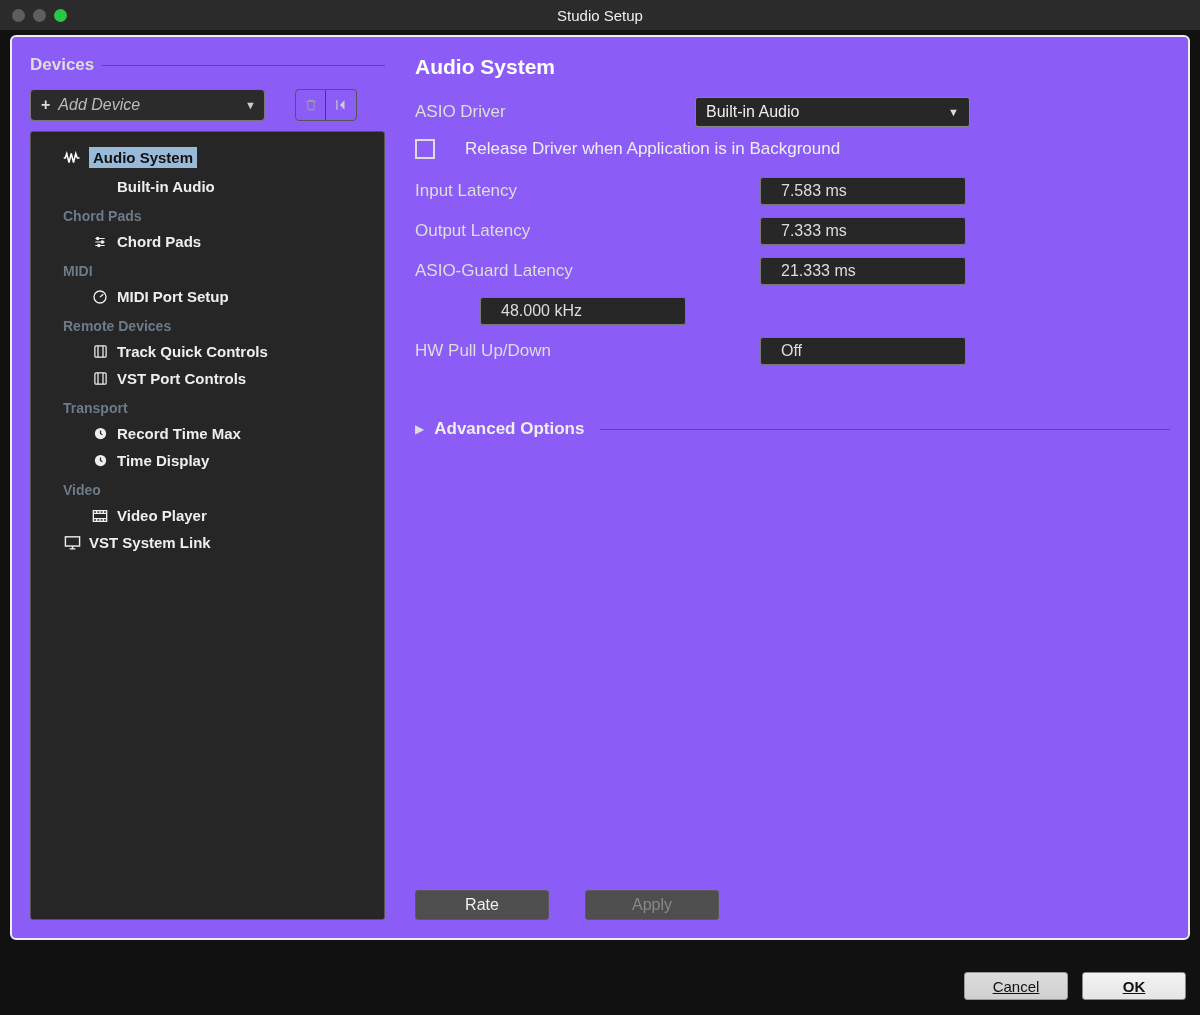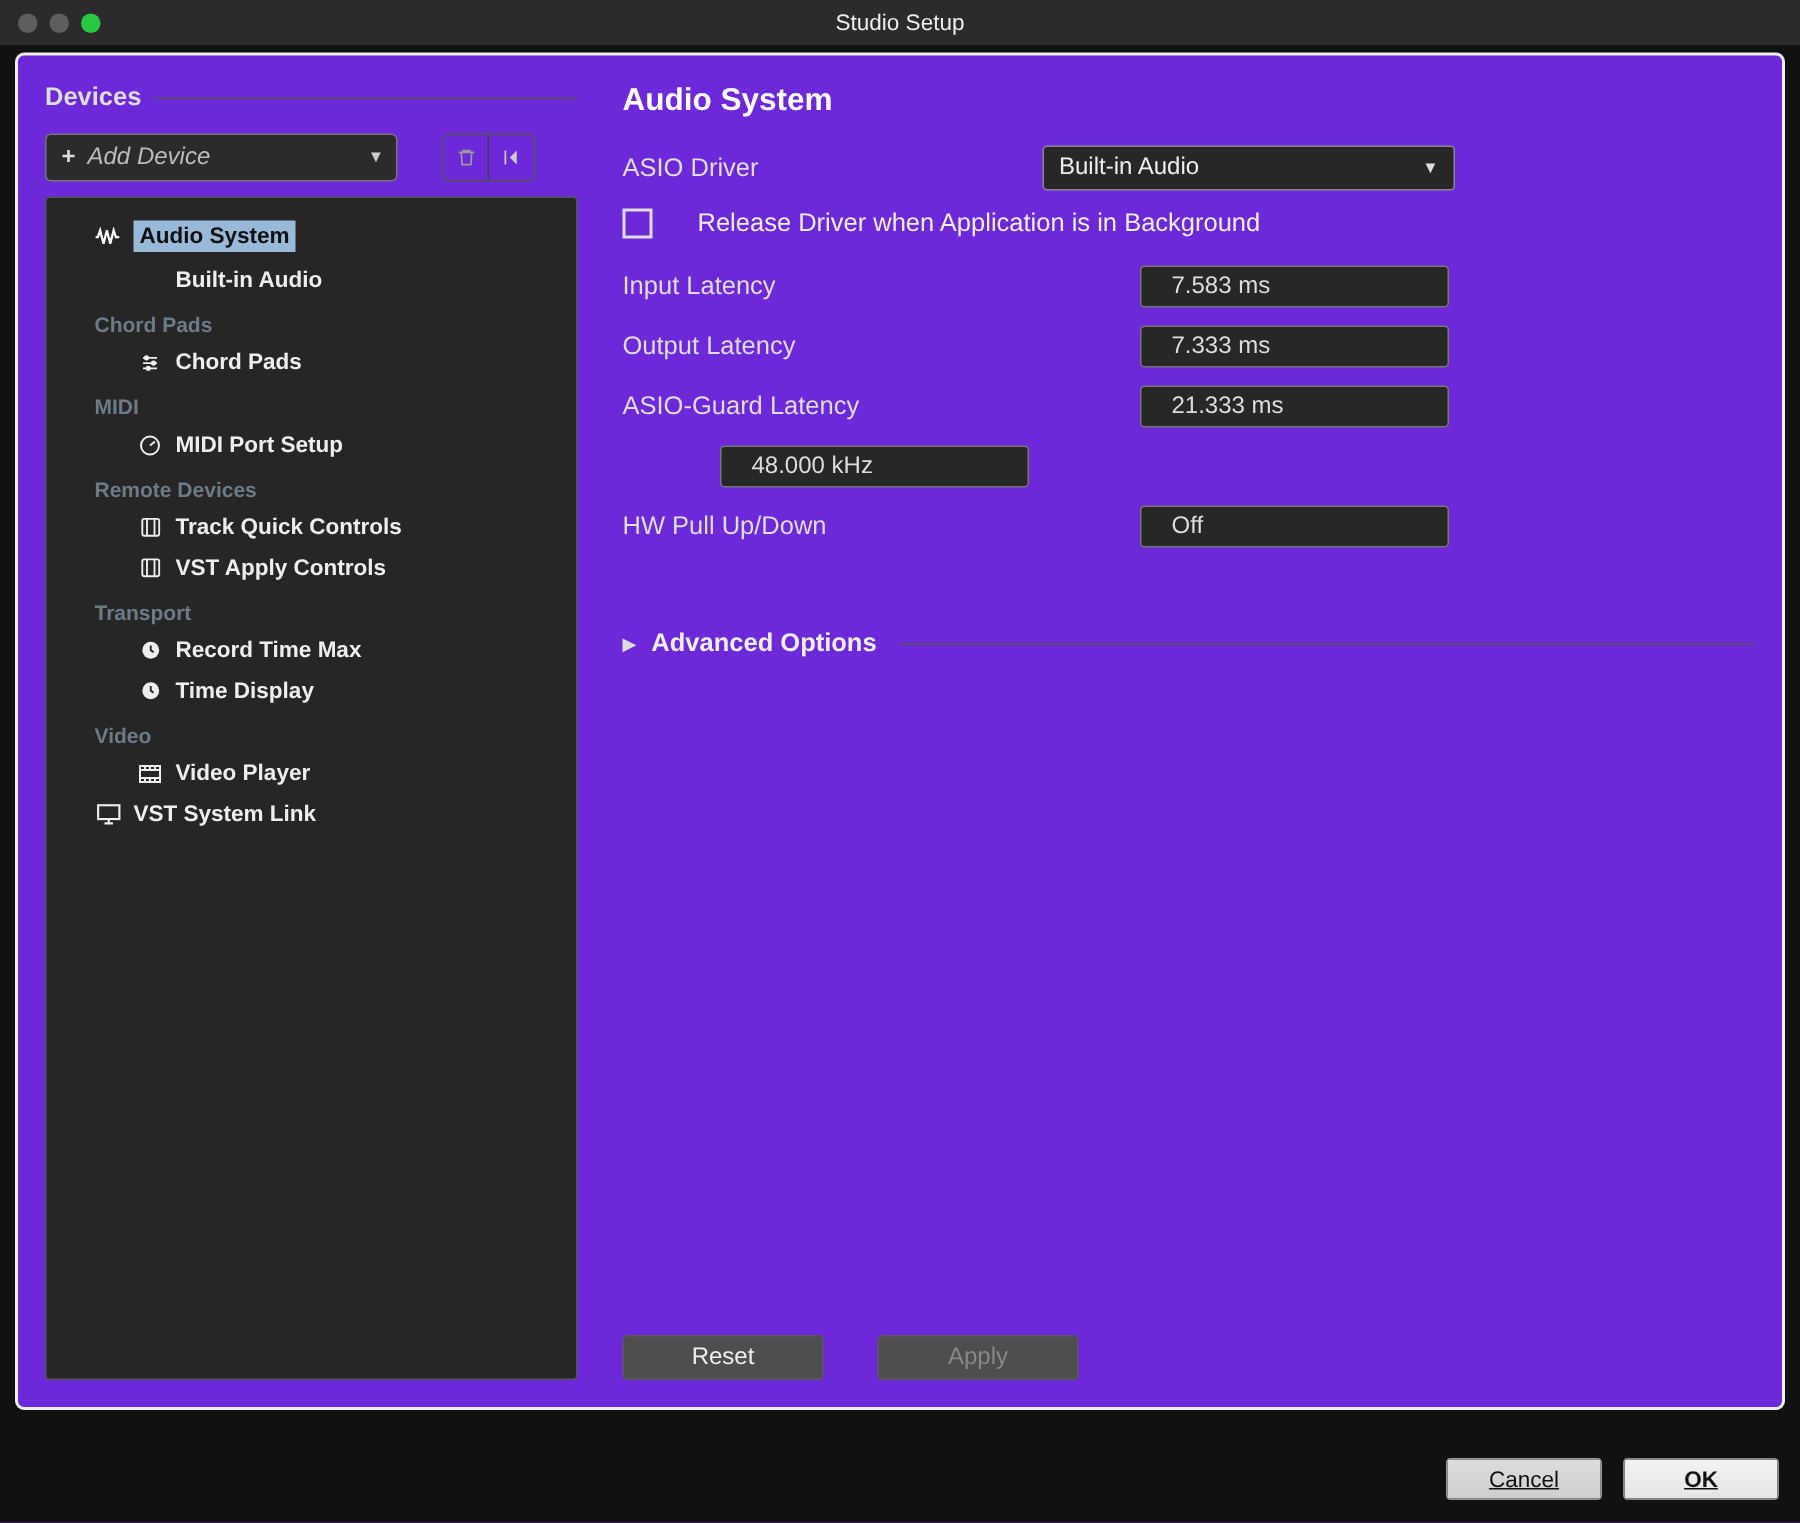--- a/index.html
+++ b/index.html
@@ -36,21 +36,21 @@
   .light.zoom { background: #28c940; }
   .titlebar-title {
     flex: 1;
     text-align: center;
     color: #eee;
     font-size: 15px;
   }
 
   
   .window {
-    background: #6d28d9;
+    background: #8b5cf6;
     height: 905px;
     margin: 5px 10px 0 10px;
     border: 2px solid #eee;
     border-radius: 6px;
     padding: 18px 18px 18px 18px;
     display: flex;
     gap: 30px;
   }
 
   
@@ -404,21 +404,21 @@
         </span>
         <span class="label">Track Quick Controls</span>
       </div>
       <div class="tree-item">
         <span class="icon">
           <svg width="15" height="15" viewBox="0 0 24 24" fill="none" stroke="#eee" stroke-width="2">
               <rect x="3" y="3" width="18" height="18" rx="2"></rect>
               <path d="M8 3v18M16 3v18"></path>
             </svg>
         </span>
-        <span class="label">VST Apply Controls</span>
+        <span class="label">VST Port Controls</span>
       </div>
 
       <div class="group-label">Transport</div>
       <div class="tree-item">
         <span class="icon">
           <svg width="15" height="15" viewBox="0 0 24 24" fill="#eee">
               <circle cx="12" cy="12" r="9"></circle>
               <path d="M12 7v5l3 2" stroke="#262626" stroke-width="2" fill="none"></path>
             </svg>
         </span>
@@ -501,21 +501,21 @@
     <div class="gap34"></div>
 
     <div class="section-header">
       <span class="tri">▶</span>
       <span class="title">Advanced Options</span>
       <div class="line"></div>
     </div>
 
     <div class="bottom-buttons">
       <div class="btn">
-        <span>Reset</span>
+        <span>Rate</span>
       </div>
       <div class="btn disabled">
         <span>Apply</span>
       </div>
     </div>
   </div>
 
 </div>
 
 <div class="footer">

